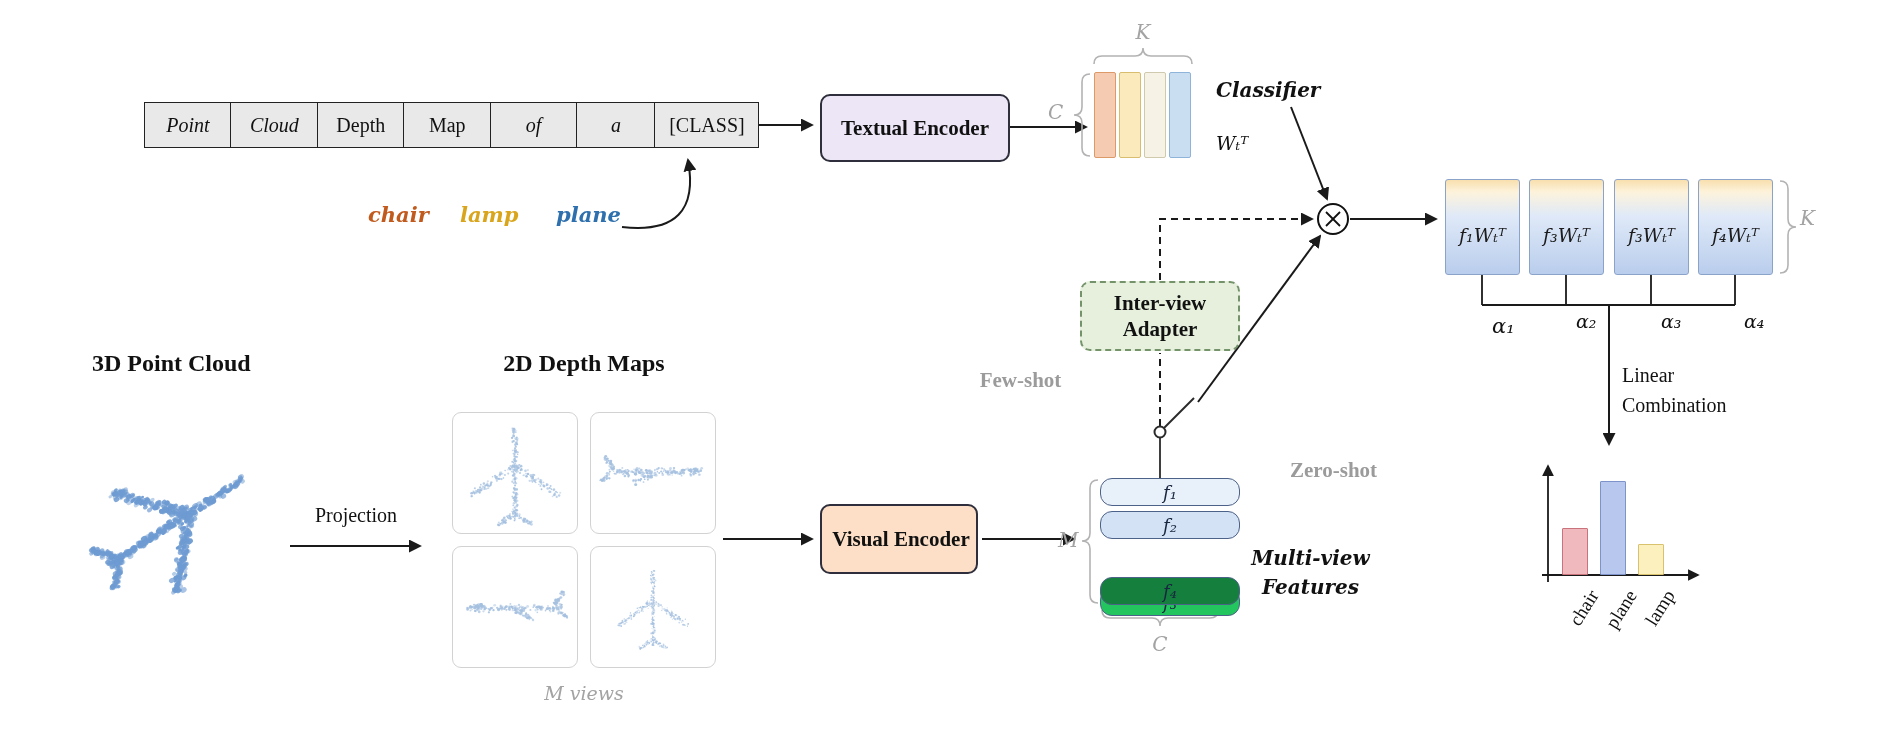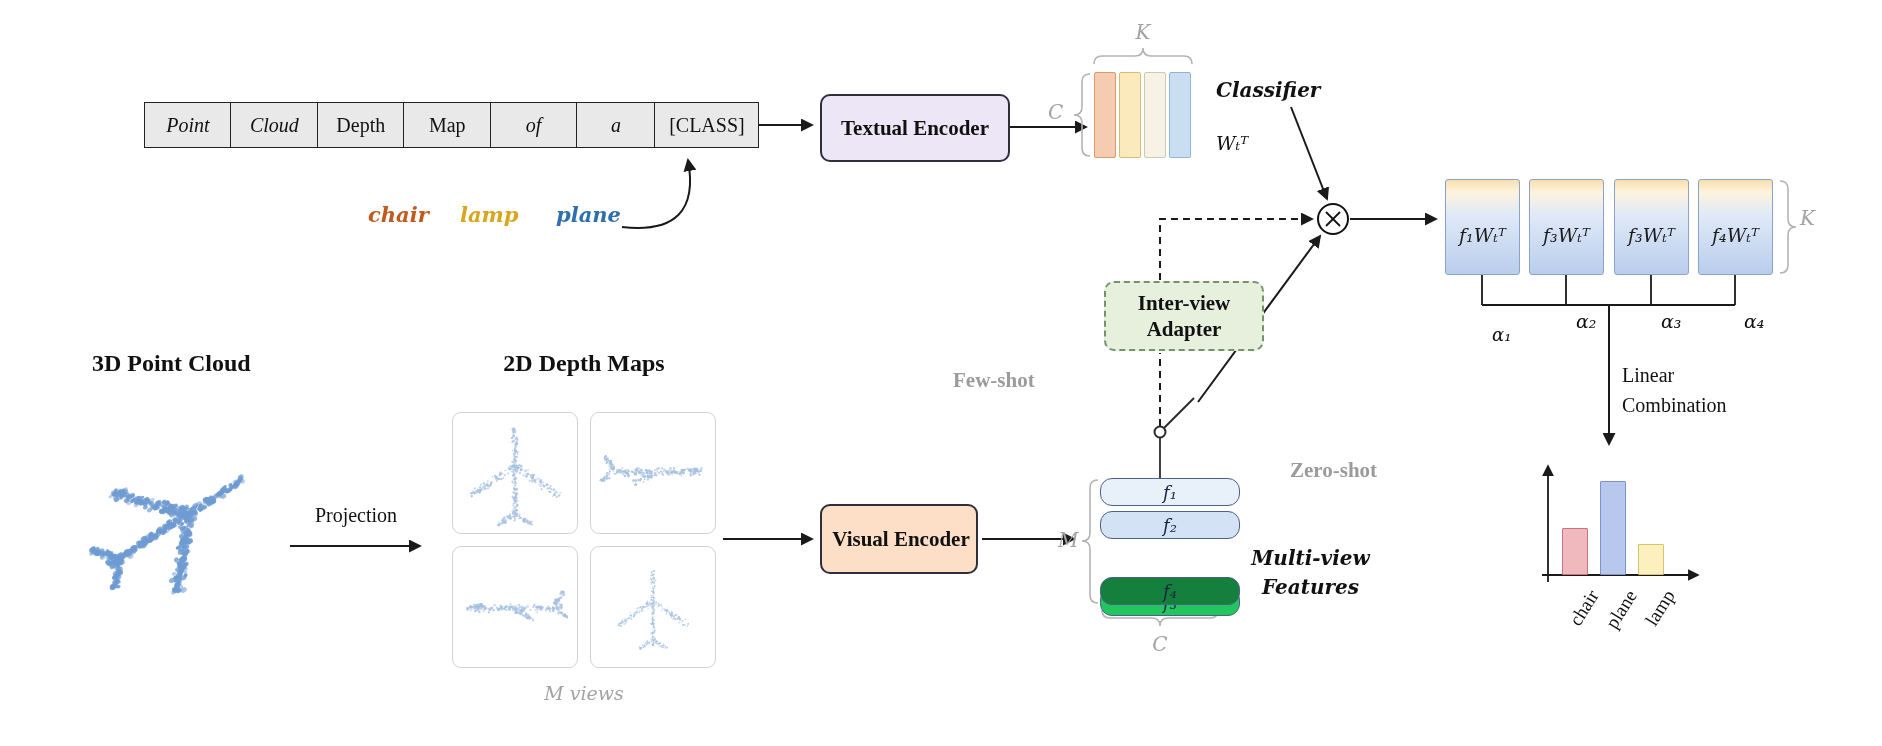--- a/index.html
+++ b/index.html
@@ -2223,55 +2223,55 @@
     <div class="pcell ital" style="width:80px">a</div>
     <div class="pcell" style="width:105px">[CLASS]</div>
   </div>
 
   <span class="lbl classword" style="left: 368px; top: 202px; color: rgb(192, 90, 29);">chair</span>
   <span class="lbl classword" style="left: 460px; top: 202px; color: rgb(217, 165, 28);">lamp</span>
   <span class="lbl classword" style="left: 556px; top: 202px; color: rgb(46, 111, 173);">plane</span>
 
   <div class="abs encbox" style="left: 820px; top: 94px; width: 190px; height: 68px; background: rgb(237, 230, 247);">Textual Encoder</div>
   <div class="abs encbox" style="left: 820px; top: 504px; width: 158px; height: 70px; background: rgb(252, 223, 198); padding-left: 8px;">Visual Encoder</div>
-  <div class="abs adapterbox" style="left: 1080px; top: 281px; width: 160px; height: 70px; background: rgb(230, 240, 221); margin-left: 24px;">Inter-view Adapter</div>
+  <div class="abs adapterbox" style="left: 1080px; top: 281px; width: 160px; height: 70px; background: rgb(230, 240, 221);">Inter-view Adapter</div>
 
   <div class="abs wcol" style="left: 1094px; top: 72px; background: rgb(245, 203, 177); border-color: rgb(221, 154, 105);"></div>
   <div class="abs wcol" style="left: 1119px; top: 72px; background: rgb(250, 234, 188); border-color: rgb(216, 189, 110);"></div>
   <div class="abs wcol" style="left: 1144px; top: 72px; background: rgb(246, 243, 230); border-color: rgb(207, 201, 173);"></div>
   <div class="abs wcol" style="left: 1169px; top: 72px; background: rgb(202, 222, 242); border-color: rgb(143, 180, 218);"></div>
 
   <span class="lbl dim center" style="left:1128px;top:20px;width:30px">K</span>
   <span class="lbl dim" style="left:1048px;top:100px">C</span>
 
   <span class="lbl math bold" style="left:1216px;top:78px;font-size:20px">Classifier</span>
   <span class="lbl math" style="left:1216px;top:132px;font-size:19px">Wₜᵀ</span>
 
-  <span class="lbl bold gray" style="left:953px;top:368px;width:135px;text-align:left;font-size:21px">Few-shot</span>
+  <span class="lbl bold gray" style="left:953px;top:368px;width:135px;text-align:center;font-size:21px">Few-shot</span>
   <span class="lbl bold gray" style="left:1290px;top:458px;font-size:21px">Zero-shot</span>
 
   <div class="abs frow math" style="left: 1100px; top: 478px; background: rgb(232, 240, 250);">f₁</div>
   <div class="abs frow math" style="left: 1100px; top: 511px; background: rgb(211, 226, 244);">f₂</div>
   <div class="abs frow math" style="left: 1100px; top: 544px; background: #22c55e; margin-top: 44px;">f₃</div>
   <div class="abs frow math" style="left: 1100px; top: 577px; background: #15803d;">f₄</div>
 
   <span class="lbl dim" style="left:1058px;top:528px">M</span>
   <span class="lbl dim center" style="left:1150px;top:632px;width:20px">C</span>
 
   <div class="abs math bold center" style="left:1243px;top:544px;width:135px;font-size:20px;line-height:1.45">Multi-view Features</div>
 
 
   <div class="abs pbox math" style="left:1445px;top:179px">f₁Wₜᵀ</div>
   <div class="abs pbox math" style="left:1529px;top:179px">f₃Wₜᵀ</div>
   <div class="abs pbox math" style="left:1614px;top:179px">f₃Wₜᵀ</div>
   <div class="abs pbox math" style="left:1698px;top:179px">f₄Wₜᵀ</div>
 
   <span class="lbl dim" style="left:1800px;top:206px">K</span>
 
-  <span class="lbl math" style="left:1492px;top:324px;font-size:18px">α₁</span>
+  <span class="lbl math" style="left:1492px;top:314px;font-size:21px">α₁</span>
   <span class="lbl math" style="left:1576px;top:310px;font-size:19px">α₂</span>
   <span class="lbl math" style="left:1661px;top:310px;font-size:19px">α₃</span>
   <span class="lbl math" style="left:1744px;top:310px;font-size:19px">α₄</span>
 
   <div class="abs" style="left:1622px;top:360px;width:118px;font-size:20px;line-height:1.5">Linear Combination</div>
 
   <div class="abs bar" style="left: 1562px; bottom: 171px; background: rgb(240, 185, 189); border-color: rgb(201, 116, 124); height: 47px;"></div>
   <div class="abs bar" style="left: 1600px; bottom: 171px; background: rgb(183, 199, 238); border-color: rgb(125, 147, 201); height: 94px;"></div>
   <div class="abs bar" style="left: 1638px; bottom: 171px; background: rgb(253, 240, 191); border-color: rgb(217, 194, 109); height: 31.02px;"></div>
 

